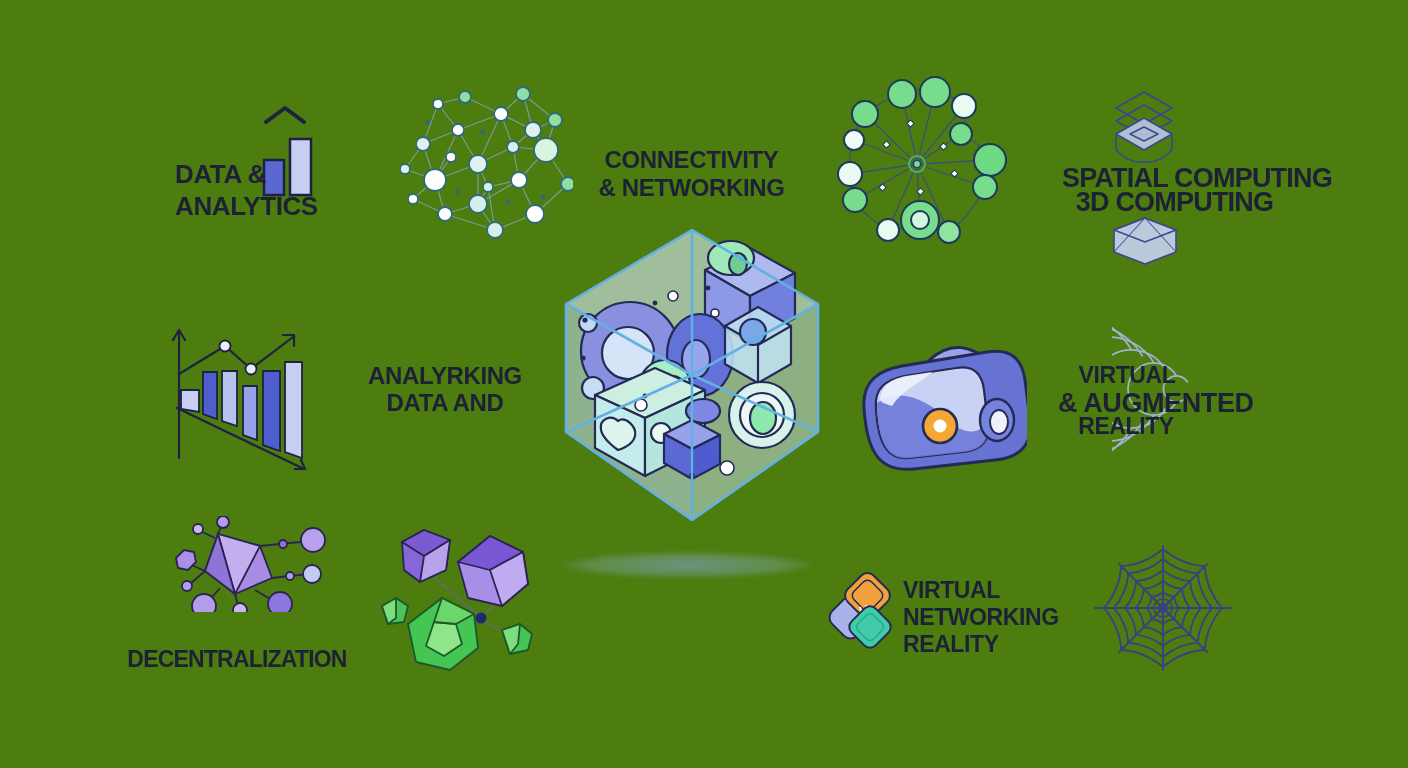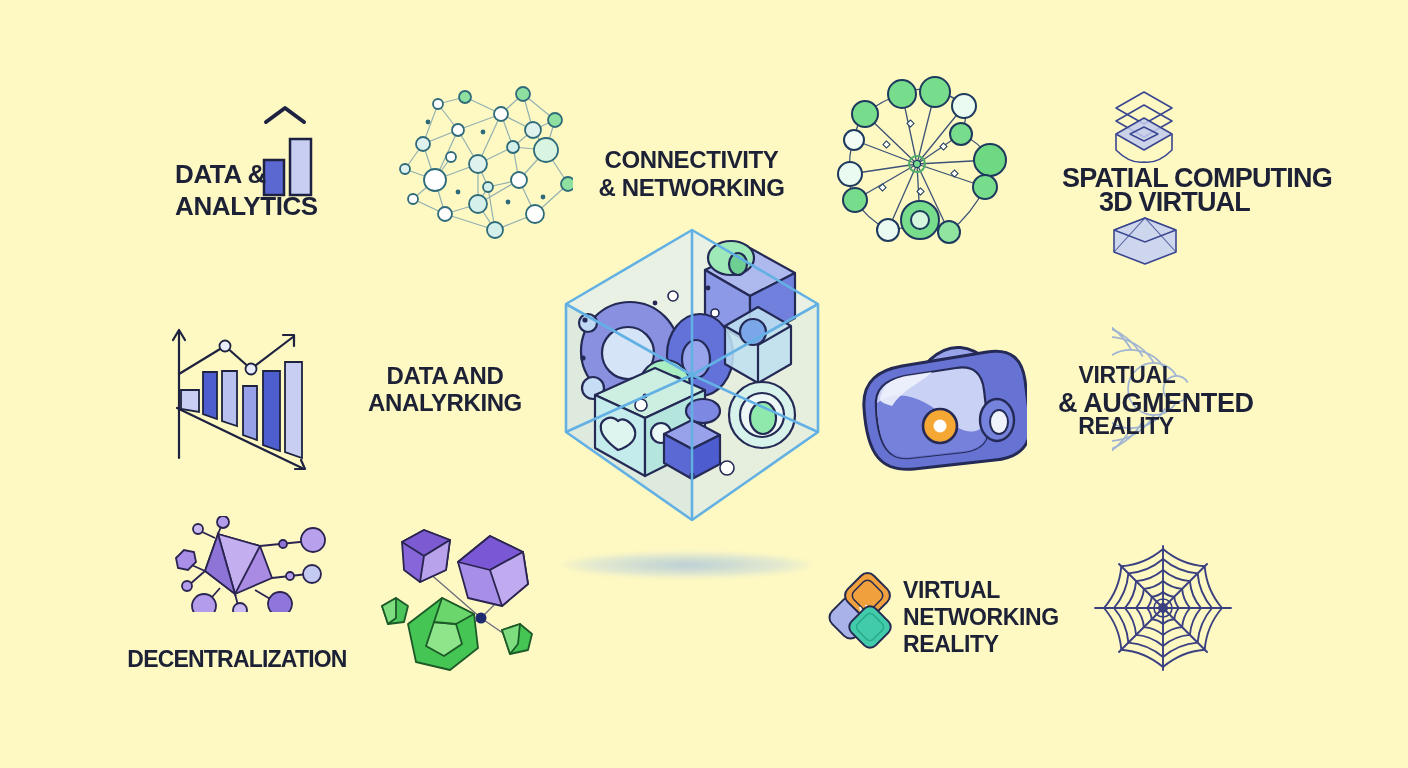--- a/index.html
+++ b/index.html
@@ -1,18 +1,18 @@
 <!DOCTYPE html>
 <html><head>
 <meta charset="utf-8">
 <style>
   html,body{margin:0;padding:0;background:#ffffff;}
   #canvas{
     position:relative;width:1408px;height:768px;overflow:hidden;
-    background:#fef9c3;
+    background:#4d7c0f;
     font-family:"Liberation Sans",sans-serif;
   }
   .label{
     position:absolute;color:#1d2136;font-weight:bold;
     letter-spacing:-0.4px;line-height:1.14;white-space:nowrap;
   }
   .label.center{text-align:center;}
   .abs{position:absolute;}
   .shadow-ellipse{
     position:absolute;left:562px;top:552px;width:250px;height:26px;
@@ -181,21 +181,21 @@
     <g fill="none" stroke="#3a4690" stroke-width="1.6" stroke-linejoin="round">
       <path d="M36,2 L64,18 L36,34 L8,18 Z"></path>
       <path d="M36,15 L64,31 L36,47 L8,31 Z"></path>
       <path d="M8,44 L8,60 Q22,74 36,72 Q50,74 64,60 L64,44"></path>
     </g>
     <path d="M36,28 L64,44 L36,60 L8,44 Z" fill="#c3ccf0" fill-opacity="0.85" stroke="#3a4690" stroke-width="1.6" stroke-linejoin="round"></path>
     <path d="M36,37 L50,44 L36,51 L22,44 Z" fill="none" stroke="#3a4690" stroke-width="1.4" stroke-linejoin="round"></path>
   </svg>
   <div class="label center" style="left:1062px;top:166px;width:225px;font-size:27px;line-height:24px;letter-spacing:-0.8px;">
     <div>SPATIAL COMPUTING</div>
-    <div>3D VIRTUAL</div>
+    <div>3D COMPUTING</div>
   </div>
   <svg class="abs" style="left:1112px;top:216px;" width="66" height="50" viewBox="0 0 66 50">
     <path d="M33,2 L64,14 L64,36 L33,48 L2,36 L2,14 Z" fill="#c9d1f2" fill-opacity="0.9" stroke="#3a4690" stroke-width="1.6" stroke-linejoin="round"></path>
     <path d="M2,14 L33,26 L64,14" fill="none" stroke="#3a4690" stroke-width="1.4"></path>
     <path d="M2,14 L33,2 L64,36" fill="none" stroke="#3a4690" stroke-width="1.1" opacity="0.8"></path>
     <path d="M64,14 L33,2 L2,36" fill="none" stroke="#3a4690" stroke-width="1.1" opacity="0.8"></path>
   </svg>
 
   <svg class="abs" style="left:162px;top:318px;" width="152" height="158" viewBox="0 0 152 158">
     <g stroke="#1d2240" stroke-width="2.2" fill="none" stroke-linecap="round" stroke-linejoin="round">
@@ -212,22 +212,22 @@
       <polygon points="60,53 75,53 75,108 60,103" fill="#b9c2ef"></polygon>
       <polygon points="81,68 95,68 95,122 81,117" fill="#97a1e8"></polygon>
       <polygon points="101,53 118,53 118,133 101,127" fill="#4e5ece"></polygon>
       <polygon points="123,44 140,44 140,140 123,134" fill="#c7cef2"></polygon>
       <circle cx="63" cy="28" r="5.5" fill="#e9ecfa"></circle>
       <circle cx="89" cy="51" r="5.5" fill="#e9ecfa"></circle>
     </g>
   </svg>
 
   <div class="label center" style="left:345px;top:362px;width:200px;font-size:24px;line-height:27px;">
+    <div>ANALYRKING</div>
     <div>DATA AND</div>
-    <div>ANALYRKING</div>
   </div>
 
   <svg class="abs" style="left:545px;top:218px;" width="300" height="310" viewBox="0 0 300 310">
 
     <polygon points="147,12 273,86 147,157 21,86" fill="#d9ebfa" fill-opacity="0.6"></polygon>
     <polygon points="21,86 147,157 147,302 21,214" fill="#c4def6" fill-opacity="0.55"></polygon>
     <polygon points="273,86 273,214 147,302 147,157" fill="#cde4f8" fill-opacity="0.5"></polygon>
 
     <g stroke="#242a55" stroke-width="2.2" stroke-linejoin="round">
 

